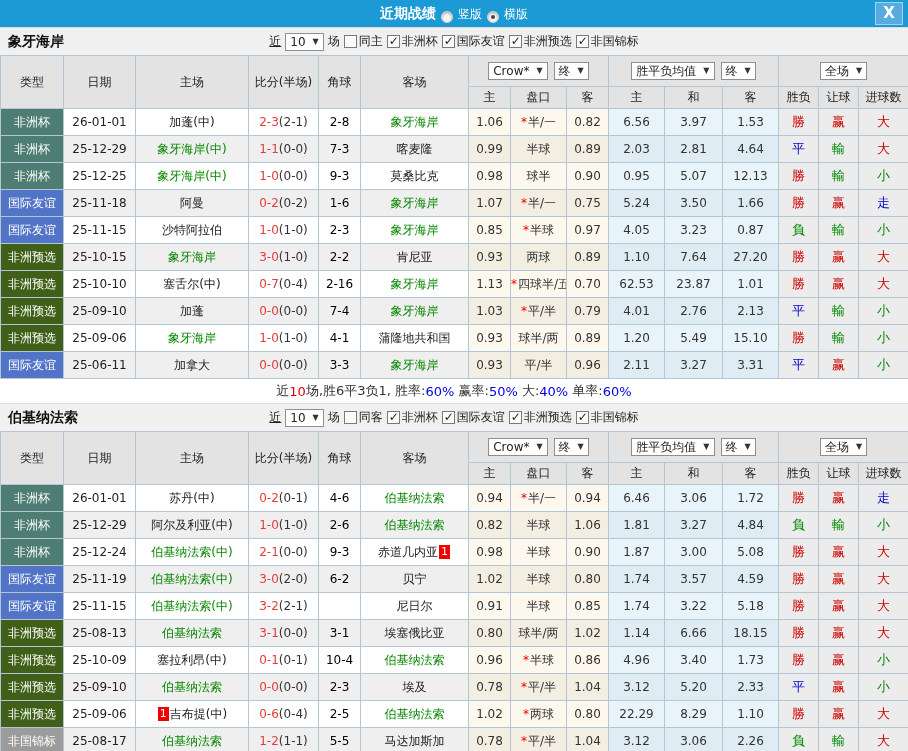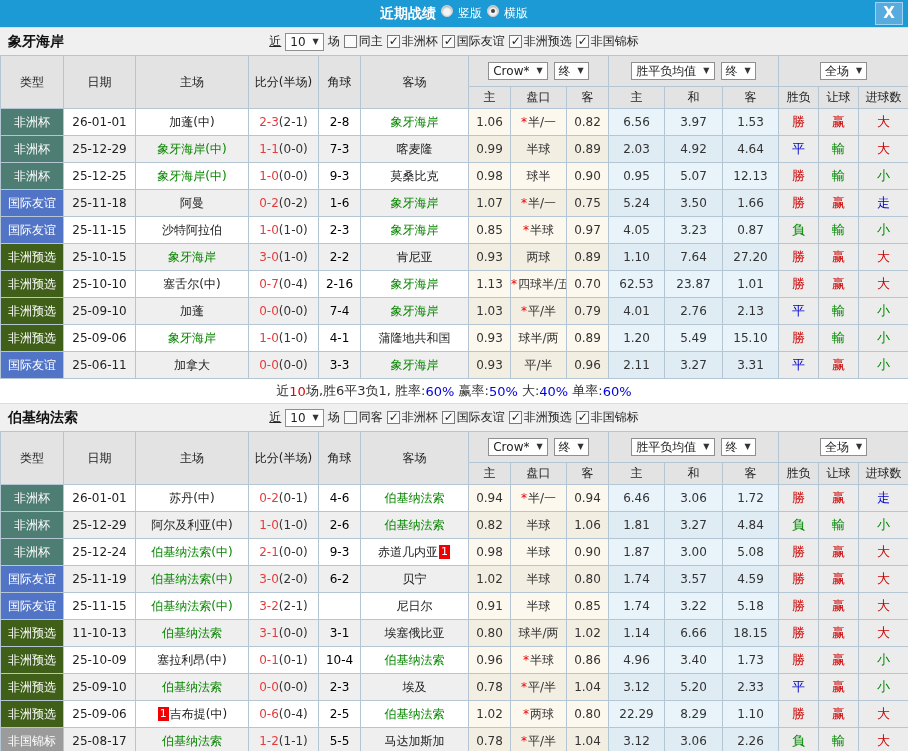--- a/index.html
+++ b/index.html
@@ -2,21 +2,21 @@
 <html><head>
 <meta charset="utf-8">
 <style>
   * { margin:0; padding:0; box-sizing:border-box; }
   html,body { width:908px; height:751px; overflow:hidden; background:#fff;
     font-family:"DejaVu Sans","Liberation Sans",sans-serif; }
 
   
   .titlebar { height:27px; background:#1b9ad5; position:relative;
     display:flex; align-items:center; justify-content:center; color:#fff; }
-  .titlebar-center { display:flex; align-items:flex-start; gap:5px; }
+  .titlebar-center { display:flex; align-items:flex-end; gap:5px; }
   .popup-title { font-weight:bold; font-size:14px; }
   .radio { width:12px; height:12px; border-radius:50%; background:#f4f4f4;
     border:1px solid #cfcfcf; display:inline-block; position:relative;
     box-shadow:inset 0 1px 2px rgba(0,0,0,.35); cursor:pointer; }
   .radio.checked::after { content:""; position:absolute; left:3px; top:3px;
     width:4px; height:4px; border-radius:50%; background:#444; }
   .radio-label { font-size:12px; }
   .close-btn { position:absolute; right:5px; top:2px; width:28px; height:23px;
     background:#57abdf; border:1px solid #9fd2f0; color:#fff; font-weight:bold;
     text-align:center; line-height:21px; font-size:15px; cursor:pointer; }
@@ -208,21 +208,21 @@
     <td class="c-type" style="background: rgb(78, 125, 115);">非洲杯</td>
     <td class="c-date bg-def">25-12-29</td>
     <td class="c-home bg-def team green"><span>象牙海岸(中)</span></td>
     <td class="c-score bg-def"><span class="score-main">1-1</span><span class="score-half">(0-0)</span></td>
     <td class="c-corner bg-def">7-3</td>
     <td class="c-away bg-def team"><span>喀麦隆</span></td>
     <td class="c-oh bg-cream num">0.99</td>
     <td class="c-hcap bg-cream"><span>半球</span></td>
     <td class="c-oa bg-cream num">0.89</td>
     <td class="c-mh bg-blue num">2.03</td>
-    <td class="c-md bg-blue num">4.92</td>
+    <td class="c-md bg-blue num">2.81</td>
     <td class="c-ma bg-blue num">4.64</td>
     <td class="c-r1 bg-gray res" style="color: rgb(0, 0, 204);">平</td>
     <td class="c-r2 bg-gray res" style="color: rgb(0, 136, 0);">輸</td>
     <td class="c-r3 bg-gray res" style="color: rgb(204, 0, 0);">大</td>
   </tr>
       <tr>
     <td class="c-type" style="background: rgb(78, 125, 115);">非洲杯</td>
     <td class="c-date bg-def">25-12-25</td>
     <td class="c-home bg-def team green"><span>象牙海岸(中)</span></td>
     <td class="c-score bg-def"><span class="score-main">1-0</span><span class="score-half">(0-0)</span></td>
@@ -549,21 +549,21 @@
     <td class="c-oa bg-cream num">0.85</td>
     <td class="c-mh bg-blue num">1.74</td>
     <td class="c-md bg-blue num">3.22</td>
     <td class="c-ma bg-blue num">5.18</td>
     <td class="c-r1 bg-gray res" style="color: rgb(204, 0, 0);">勝</td>
     <td class="c-r2 bg-gray res" style="color: rgb(204, 0, 0);">赢</td>
     <td class="c-r3 bg-gray res" style="color: rgb(204, 0, 0);">大</td>
   </tr>
       <tr>
     <td class="c-type" style="background: rgb(64, 96, 26);">非洲预选</td>
-    <td class="c-date bg-def">11-10-13</td>
+    <td class="c-date bg-def">25-08-13</td>
     <td class="c-home bg-def team green"><span>伯基纳法索</span></td>
     <td class="c-score bg-def"><span class="score-main">3-1</span><span class="score-half">(0-0)</span></td>
     <td class="c-corner bg-def">3-1</td>
     <td class="c-away bg-def team"><span>埃塞俄比亚</span></td>
     <td class="c-oh bg-cream num">0.80</td>
     <td class="c-hcap bg-cream"><span>球半/两</span></td>
     <td class="c-oa bg-cream num">1.02</td>
     <td class="c-mh bg-blue num">1.14</td>
     <td class="c-md bg-blue num">6.66</td>
     <td class="c-ma bg-blue num">18.15</td>

